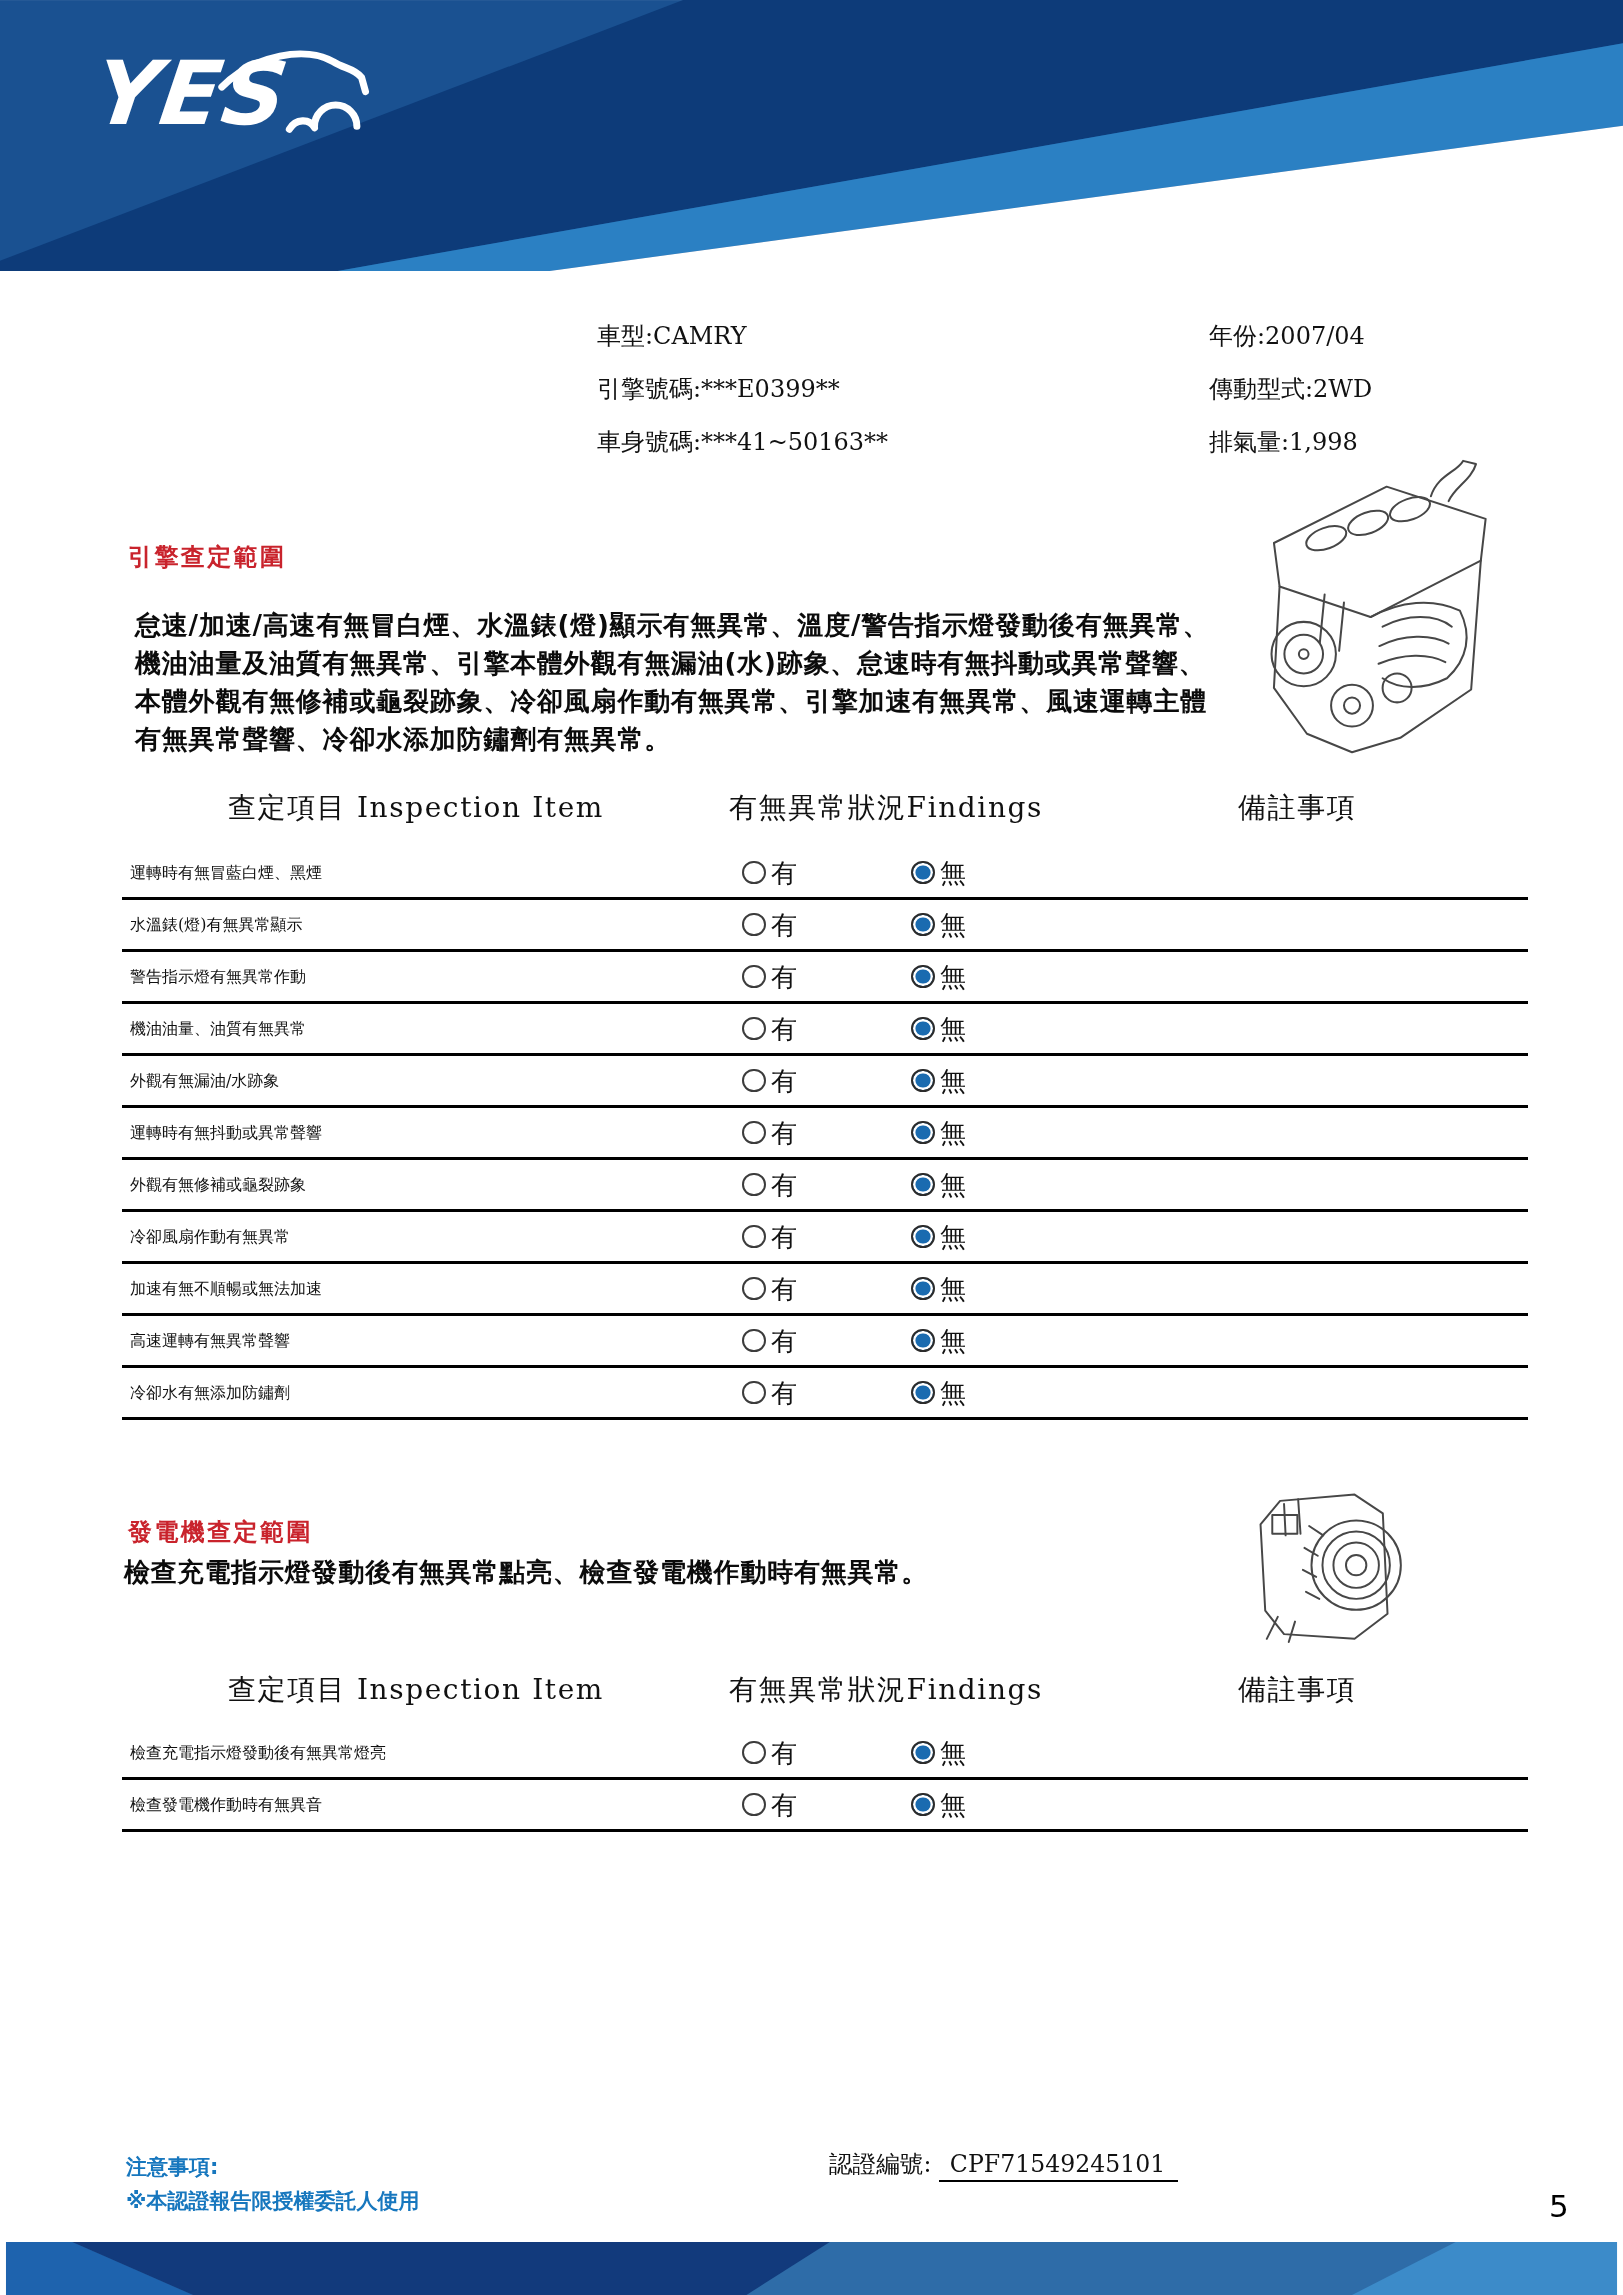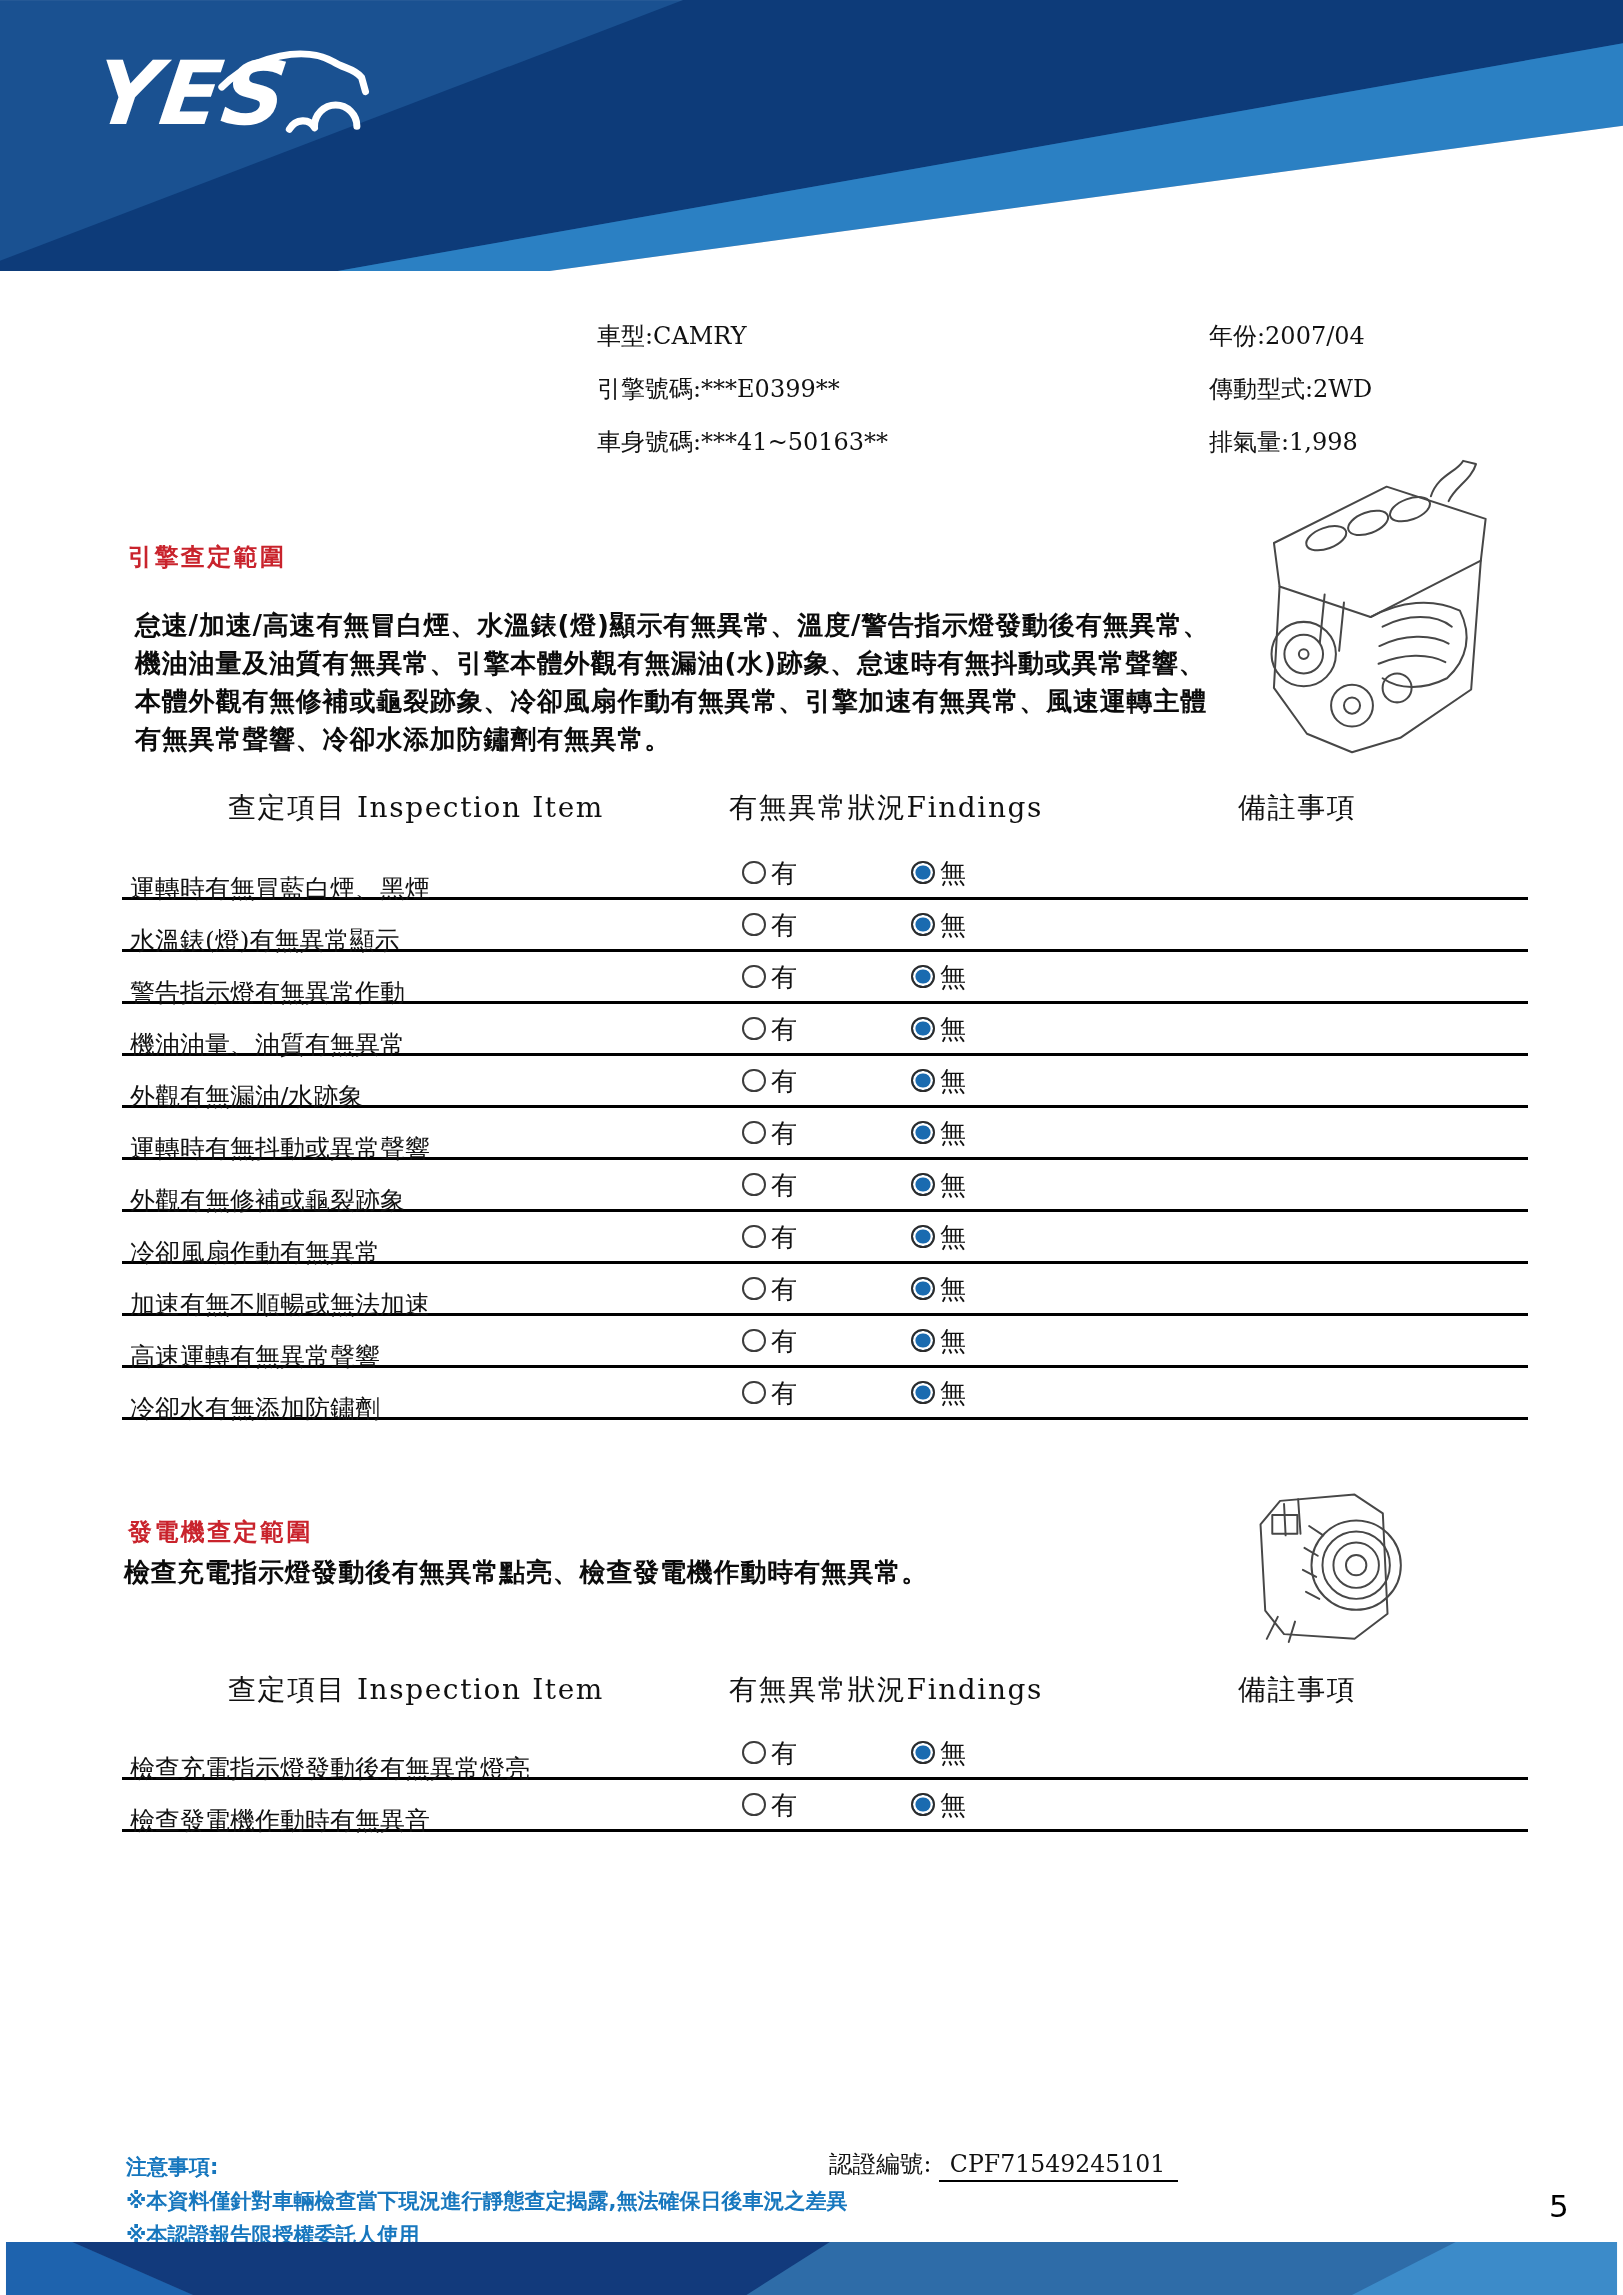--- a/index.html
+++ b/index.html
@@ -23,22 +23,22 @@
   .sec-title{position:absolute;font-family:"DejaVu Sans","Liberation Sans",sans-serif;
              font-weight:bold;font-size:24px;color:#C9232C;letter-spacing:2.4px;line-height:1;}
   .sec-desc{position:absolute;font-family:"DejaVu Sans","Liberation Sans",sans-serif;
             font-weight:bold;font-size:26px;color:#0b0b0b;line-height:38px;
             white-space:pre-line;letter-spacing:0.8px;}
   
   .thead{position:absolute;font-size:28px;letter-spacing:1.6px;white-space:nowrap;margin-left:18px;}
   
   .tbl{position:absolute;left:122px;width:1406px;}
   .trow{position:relative;height:49px;border-bottom:3.9px solid #000;}
-  .titem{position:absolute;left:7.9px;top:16px;height:49px;line-height:49px;
-         font-size:25px;white-space:nowrap;}
+  .titem{position:absolute;left:7.9px;top:0;height:49px;line-height:49px;
+         font-size:16px;white-space:nowrap;}
   .tyes,.tno{position:absolute;top:0;height:49px;display:flex;align-items:center;gap:5.5px;}
   .tyes{left:620px;} .tno{left:789px;}
   .rdo{width:23.6px;height:23.6px;border-radius:50%;border:2.4px solid #3c3c3c;
        background:#fff;box-sizing:border-box;flex:none;}
   .rdo.on{background:#1A6BB0;border:2.4px solid #2b2b2b;box-shadow:inset 0 0 0 2.4px #fff;}
   .rlabel{font-size:26px;line-height:1;}
   
   .illus{position:absolute;}
   
   .notes{position:absolute;left:126px;top:2150px;color:#1777BE;
@@ -293,21 +293,20 @@
         </div>
         <div class="tno">
           <span class="rdo on"></span>
           <span class="rlabel">無</span>
         </div>
       </div>
     </div>
 
   <div class="notes">
     <div>注意事項:</div>
-    <div>※本資料僅針對車輛檢查當下現況進行靜態查定揭露,無法確保日後車況之差異</div>
     <div>※本認證報告限授權委託人使用</div>
   </div>
 
   <div class="cert">
     <span>認證編號:</span>
     <span class="cert-num">CPF71549245101</span>
   </div>
 
   <div class="pageno">5</div>
 

